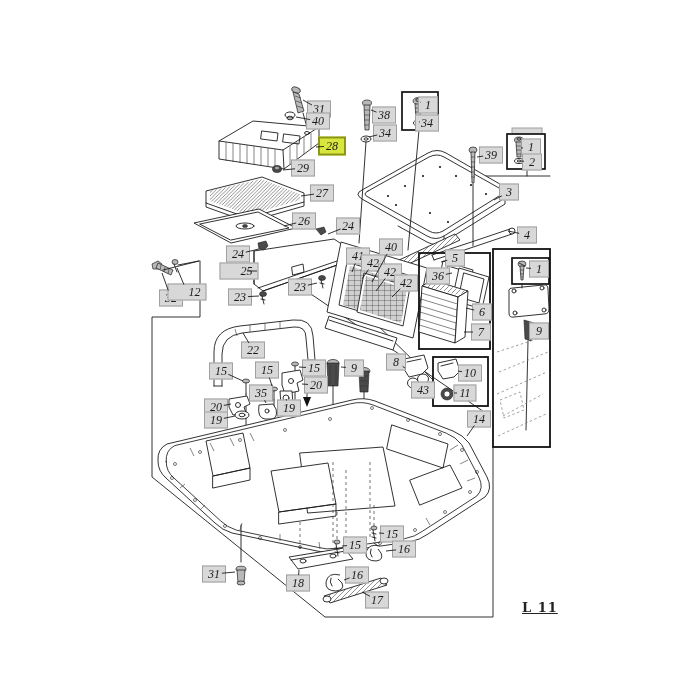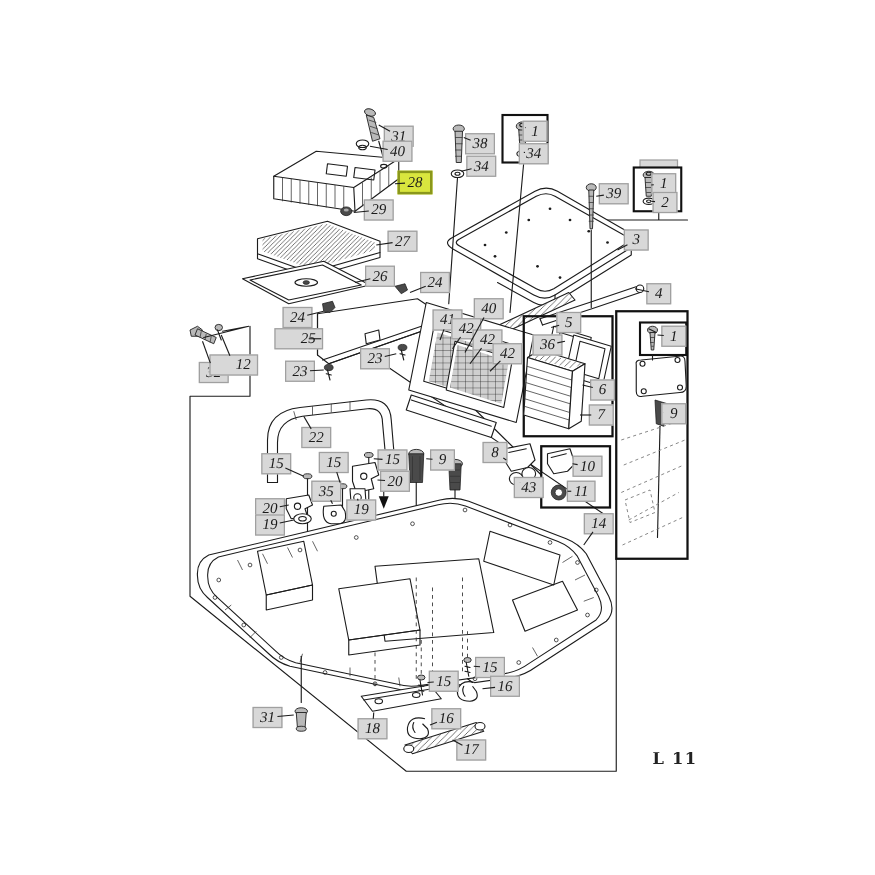--- a/index.html
+++ b/index.html
@@ -466,14 +466,14 @@
       <line x1="235" y1="416" x2="223.828398279894" y2="418.35191615160124" stroke="#1c1c1c" stroke-width="0.9"></line>
       <line x1="235" y1="572" x2="221.9639637807516" y2="573.241527258976" stroke="#1c1c1c" stroke-width="0.9"></line>
       <line x1="299" y1="570" x2="298.6135719910779" y2="575.0235641159874" stroke="#1c1c1c" stroke-width="0.9"></line>
       <line x1="344" y1="580" x2="349.5332351503755" y2="577.8718326344709" stroke="#1c1c1c" stroke-width="0.9"></line>
       <line x1="342" y1="546" x2="347.02356411598737" y2="545.613571991078" stroke="#1c1c1c" stroke-width="0.9"></line>
       <line x1="379" y1="533" x2="384.02356411598737" y2="533.386428008922" stroke="#1c1c1c" stroke-width="0.9"></line>
       <line x1="386" y1="551" x2="396.04893012261107" y2="549.8834522085988" stroke="#1c1c1c" stroke-width="0.9"></line>
       <line x1="362" y1="592" x2="369.94117647058823" y2="596.2352941176471" stroke="#1c1c1c" stroke-width="0.9"></line>
     </svg>
 
-  <div id="page-code" style="left: 522px; top: 600px;">L 11</div>
+  <div id="page-code" style="left: 522px; top: 600px; text-decoration: underline;">L 11</div>
 </div>
 
 </body></html>

